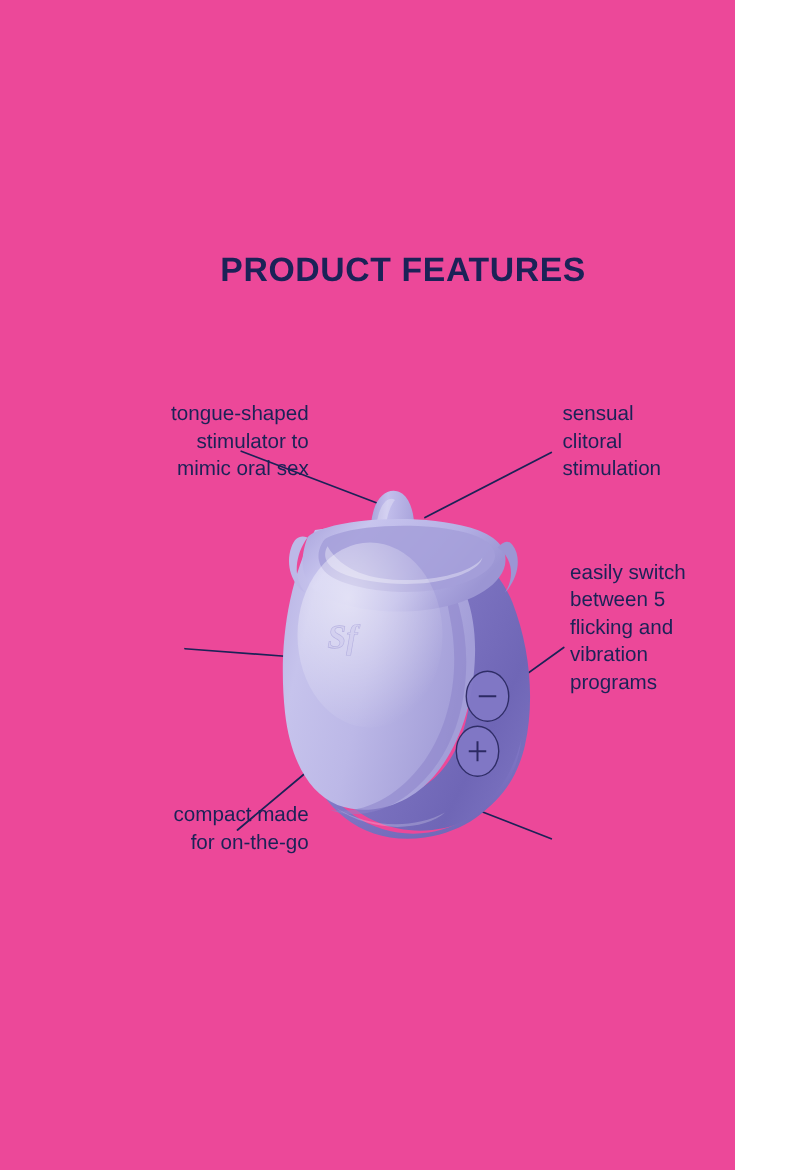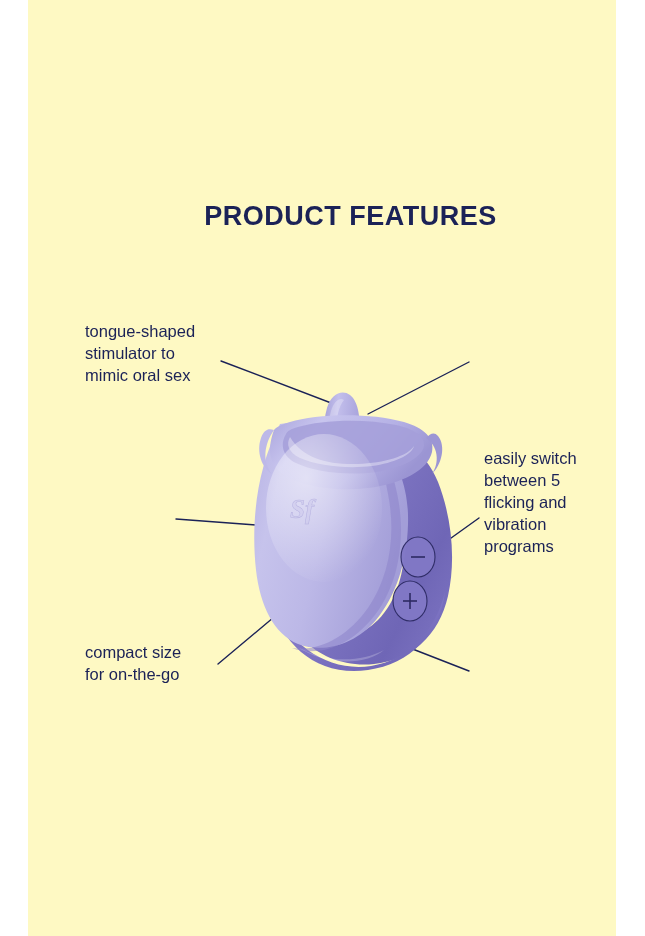--- a/index.html
+++ b/index.html
@@ -13,22 +13,21 @@
     position: relative;
     overflow: hidden;
     font-family: "Liberation Sans", sans-serif;
     color: #1b1f5c;
   }
   #stage {
     position: absolute;
     left: 0; top: 0;
     width: 588px;
     height: 936px;
-    background: #fef9c3;
-    margin-left: 28px;
+    background: #ec4899;
   }
   
   #title {
     position: absolute;
     left: 0;
     top: 201px;
     width: 645px;
     text-align: center;
     font-size: 27px;
     font-weight: bold;
@@ -38,21 +37,21 @@
   }
   
   .callout {
     position: absolute;
     font-size: 16.5px;
     line-height: 22px;
     color: #1b2257;
     font-family: "Liberation Sans", sans-serif;
     white-space: pre-line;
   }
-  .callout.left  { text-align: left; }
+  .callout.left  { text-align: right; }
   .callout.right { text-align: left; }
 
   #callout-tongue   { left: 57px;  top: 320px; width: 190px; }
   #callout-surface  { left: 57px;  top: 473px; width: 195px; }
   #callout-compact  { left: 57px;  top: 641px; width: 190px; }
   #callout-sensual  { left: 450px; top: 320px; width: 180px; }
   #callout-programs { left: 456px; top: 447px; width: 180px; }
   #callout-usb      { left: 450px; top: 638px; width: 180px; }
 
   
@@ -204,23 +203,26 @@
       <path d="M268 646 C294 662 330 664 356 650
                C340 664 300 668 268 646 Z" fill="#ffffff" opacity="0.22"></path>
     </g>
   </svg>
 
   <div class="callout left" id="callout-tongue">tongue-shaped
 stimulator to
 mimic oral sex</div>
 
 
-  <div class="callout left" id="callout-compact">compact size
+  <div class="callout left" id="callout-compact">compact made
 for on-the-go</div>
 
+  <div class="callout right" id="callout-sensual">sensual
+clitoral
+stimulation</div>
 
   <div class="callout right" id="callout-programs">easily switch
 between 5
 flicking and
 vibration
 programs</div>
 
 
 </div>
 

